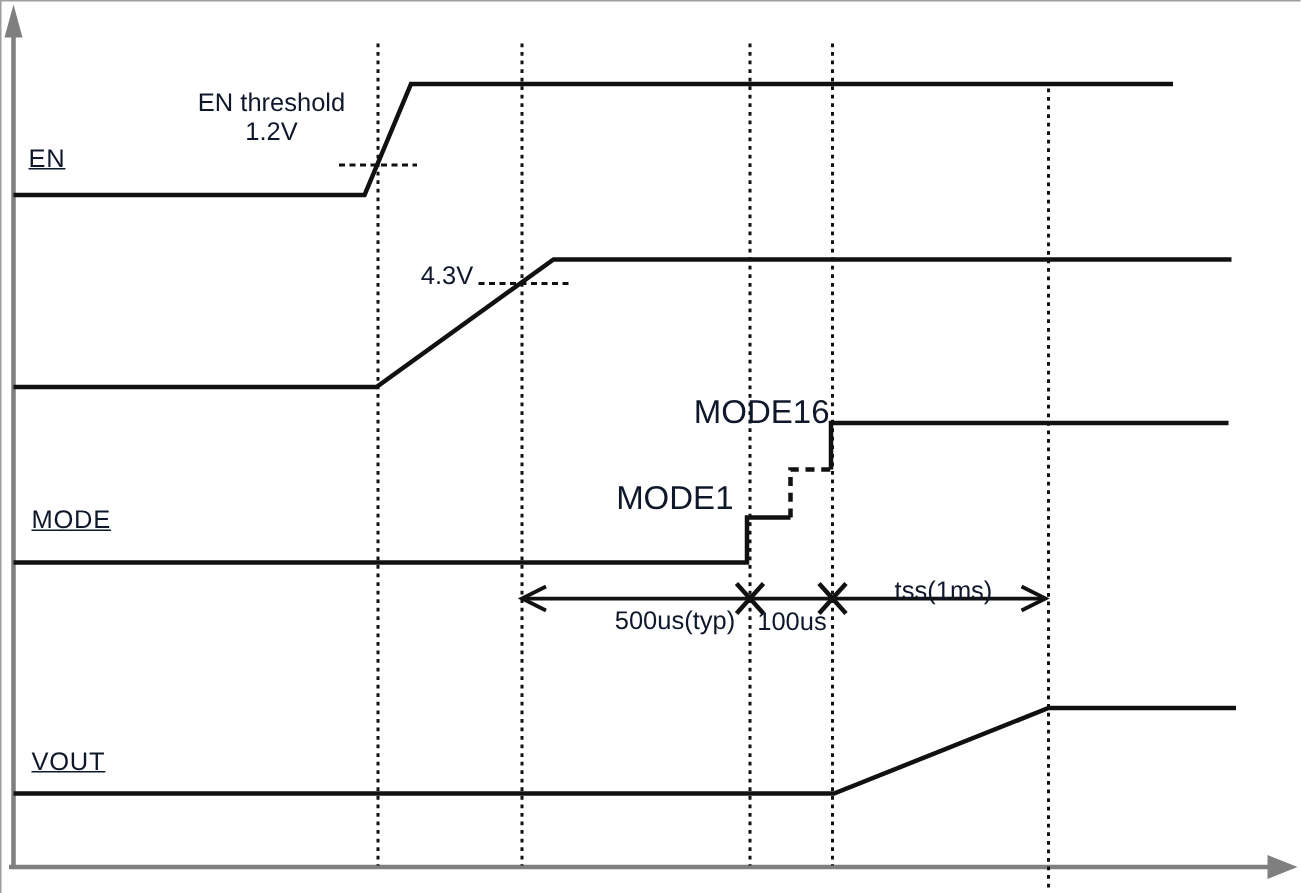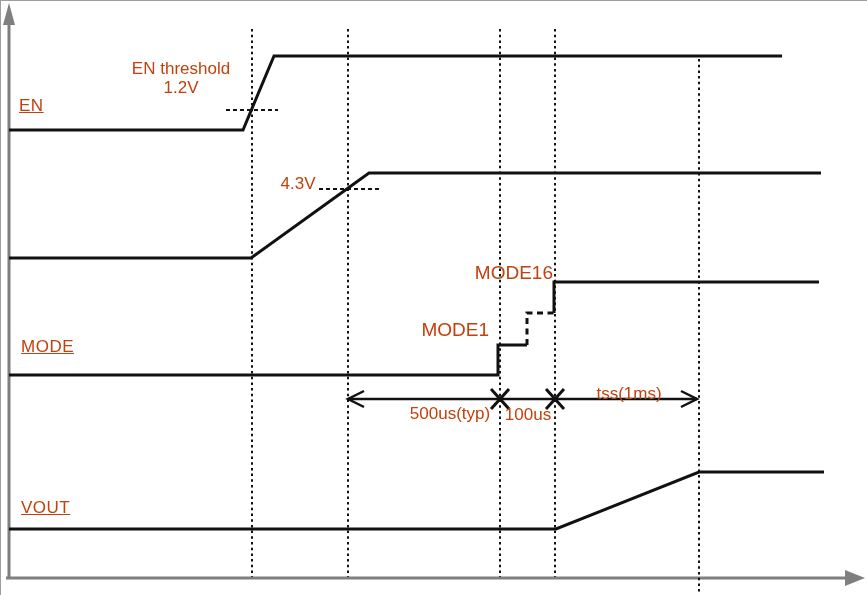--- a/index.html
+++ b/index.html
@@ -8,25 +8,25 @@
     width: 867px;
     height: 595px;
     background: #ffffff;
     border-top: 1px solid #9e9e9e;
     border-left: 1px solid #9e9e9e;
     font-family: "Liberation Sans", sans-serif;
     color: #111111;
     overflow: hidden;
   }
   .figure svg { position: absolute; left: 0; top: 0; }
-  .lbl { position: absolute; white-space: nowrap; line-height: 1.15; color: #c2410c; }
+  .lbl { position: absolute; white-space: nowrap; line-height: 1.15; color: #0f172a; }
   .sig-label { font-size: 17px; letter-spacing: 0.5px; text-decoration: underline; }
   .ann { font-size: 17px; }
   .ann-c { transform: translateX(-50%); }
-  .step-label { font-size: 19px; text-align: left; }
+  .step-label { font-size: 22px; text-align: left; }
 
   
   .pos-en      { left: 18px;  top: 95px;  }
   .pos-vreg5   { left: 18px;  top: 227px; }
   .pos-mode    { left: 20px;  top: 336px; }
   .pos-vout    { left: 20px;  top: 497px; }
   .pos-enth-1  { left: 180px; top: 58px;  }
   .pos-enth-2  { left: 180px; top: 77px;  }
   .pos-uvlo-1  { left: 296px; top: 152px; }
   .pos-uvlo-2  { left: 297px; top: 173px; }

